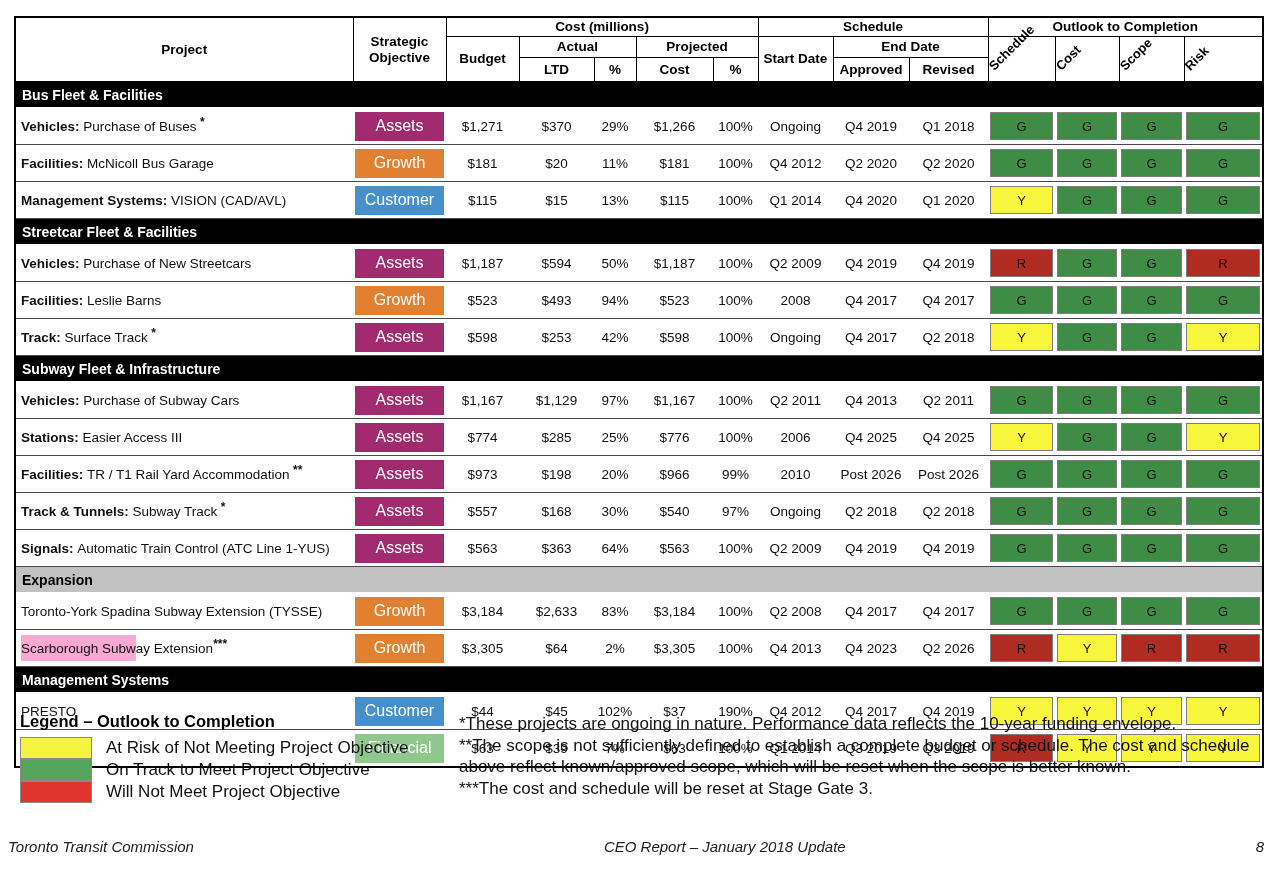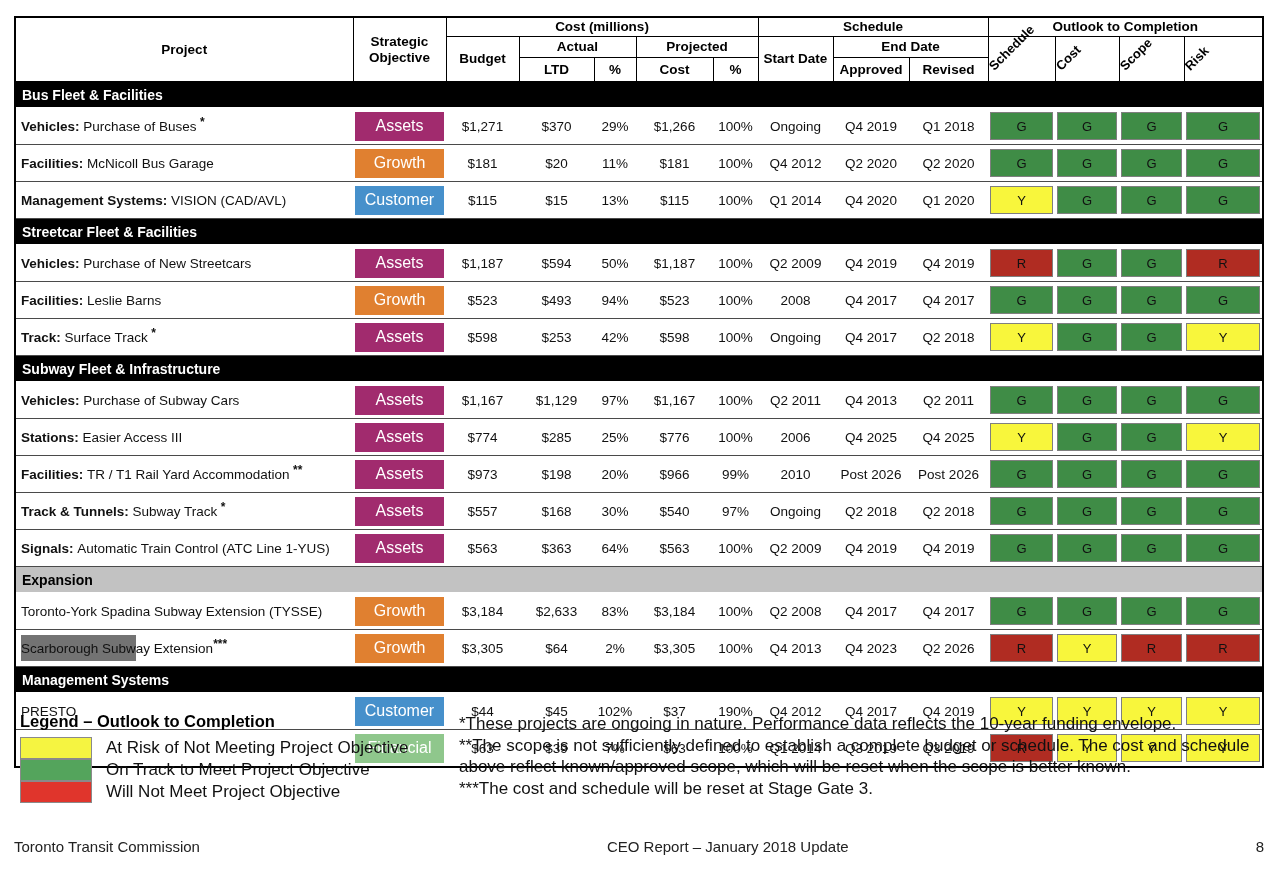--- a/index.html
+++ b/index.html
@@ -31,22 +31,22 @@
   td.outcell{padding:2px 2px;}
   .mark{height:26px;border:1px solid #7f7f7f;display:flex;align-items:center;
         justify-content:center;font-size:13px;color:#111;}
   .legend{position:absolute;left:20px;top:712px;}
   .legend .ltitle{font-size:16.5px;font-weight:bold;color:#000;margin-bottom:6px;}
   .lrow{display:flex;align-items:center;height:22px;}
   .lswatch{width:72px;height:22px;border:1px solid #8a8a8a;margin-top:-1px;box-sizing:border-box;}
   .llabel{font-size:17px;padding-left:14px;color:#111;line-height:22px;}
   .footnotes{position:absolute;left:459px;top:713px;right:2px;font-size:17px;
         line-height:21.5px;color:#111;}
-  .footer{position:absolute;left:14px;right:16px;top:838px;display:flex;
-        justify-content:space-between;font-size:15px;color:#222;}
+  .footer{position:absolute;left:8px;right:16px;top:838px;display:flex;
+        justify-content:space-between;font-style:italic;font-size:15px;color:#222;}
 </style>
 </head>
 <body>
 
 <div class="page">
 
   <table class="report">
     <colgroup>
       <col style="width:338px">
         <col style="width:93px">
@@ -418,21 +418,21 @@
             <div class="mark" style="background: rgb(63, 140, 70);">G</div>
           </td>
           <td class="outcell">
             <div class="mark" style="background: rgb(63, 140, 70);">G</div>
           </td>
           <td class="outcell">
             <div class="mark" style="background: rgb(63, 140, 70);">G</div>
           </td>
         </tr>
         <tr>
-          <td class="project"><span class="hl" style="background: #737373;">Scarborough Subw</span>ay Extension<sup class="ast">***</sup></td>
+          <td class="project"><span class="hl" style="background: #f9a8d4;">Scarborough Subw</span>ay Extension<sup class="ast">***</sup></td>
           <td class="objcell">
             <div class="badge" style="background: rgb(224, 128, 48);">Growth</div>
           </td>
           <td>$3,305</td>
           <td>$64</td>
           <td>2%</td>
           <td>$3,305</td>
           <td>100%</td>
           <td>Q4 2013</td>
           <td>Q4 2023</td>

